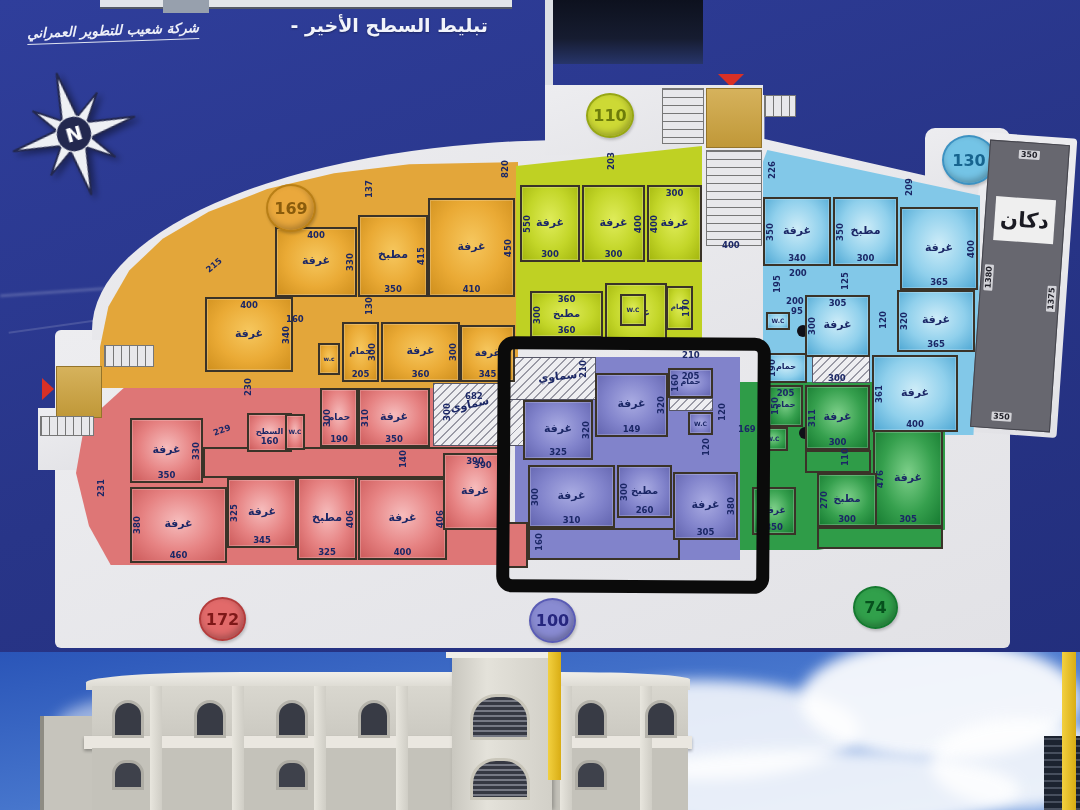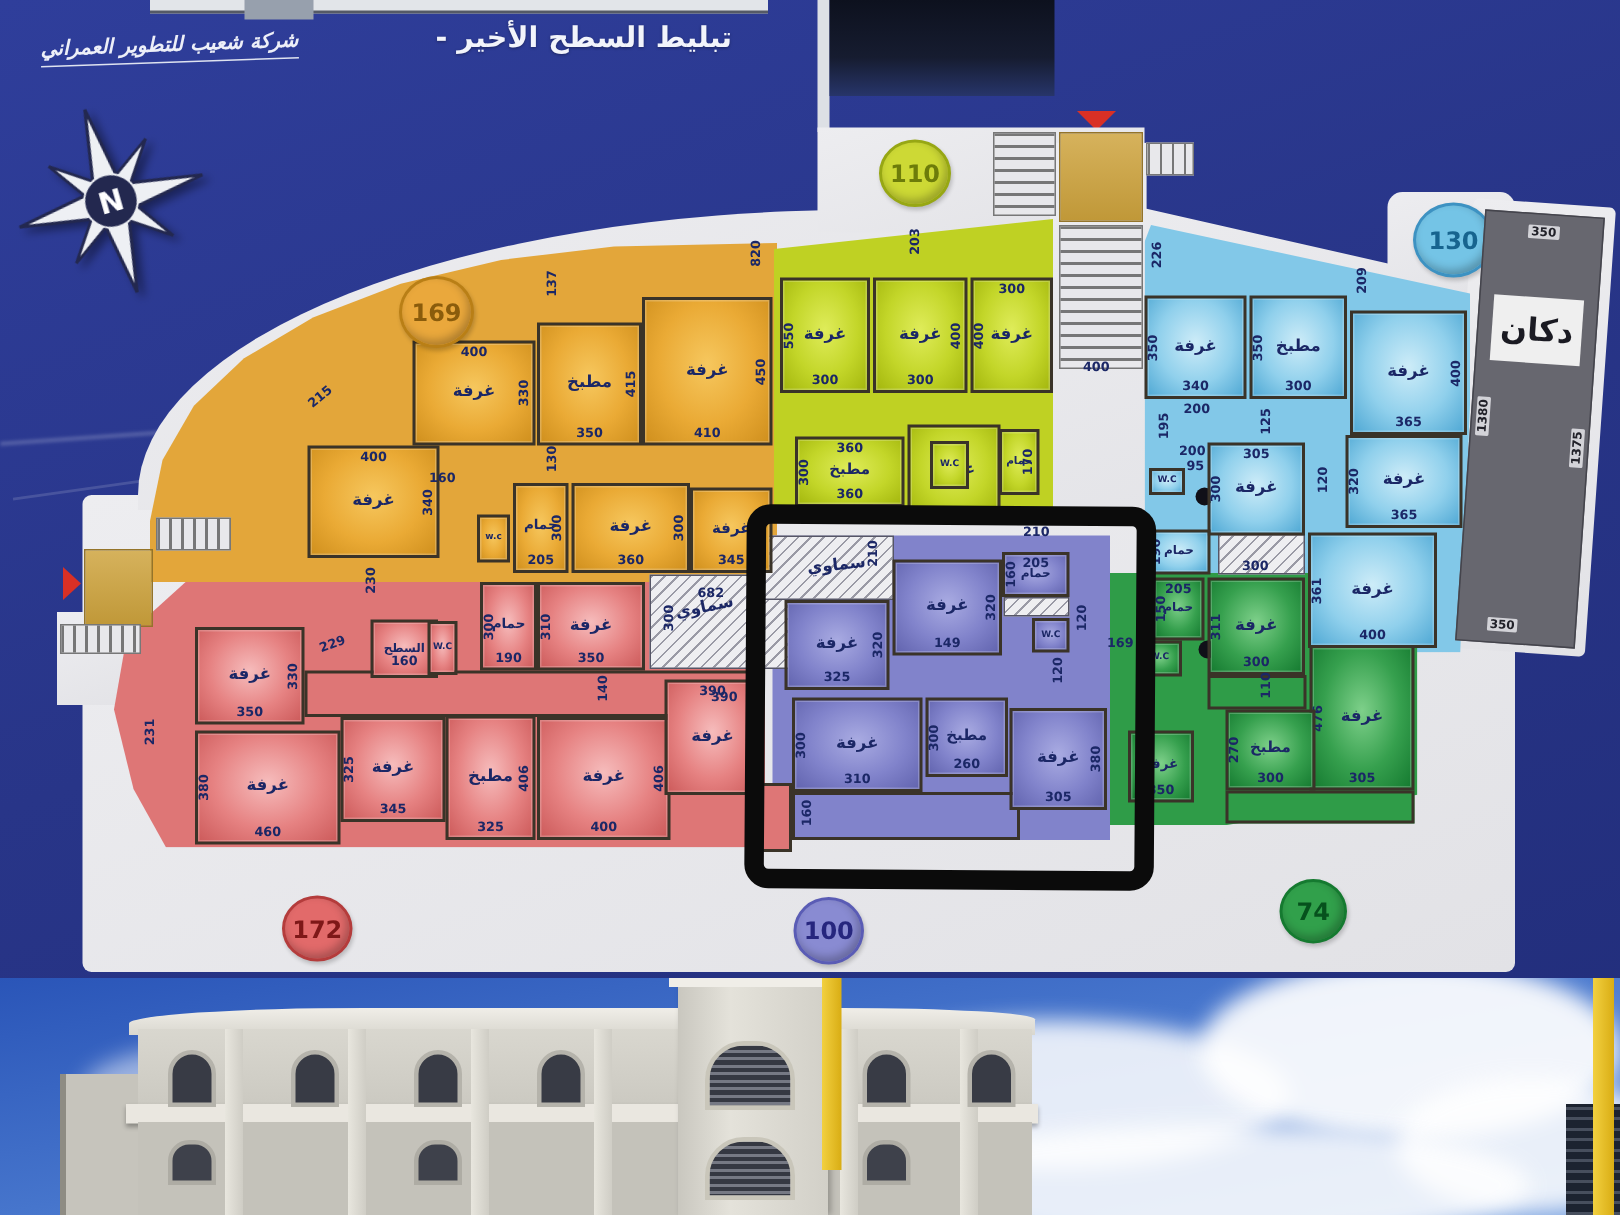--- a/index.html
+++ b/index.html
@@ -49,21 +49,21 @@
   .pos-l{left:2px;top:50%;transform:translate(-35%,-50%) rotate(-90deg);}
   .pos-r{right:2px;top:50%;transform:translate(35%,-50%) rotate(-90deg);}
   .fnum{color:#1b2766;font-size:8.5px;font-weight:bold;white-space:nowrap;transform-origin:center;}
   .fnum.v{transform:rotate(-90deg);}
   .f-ar{font-size:11px;}
 
   .oval{border-radius:50%;display:flex;align-items:center;justify-content:center;font-weight:bold;font-size:16px;box-shadow:inset -2px -3px 6px rgba(0,0,0,.25),1px 2px 3px rgba(0,0,0,.2);}
   .ov-169{background:#eaa83c;border:2px solid #b97f16;color:#8a5c0c;}
   .ov-110{background:#cdd935;border:2px solid #97a714;color:#6d7c0a;}
   .ov-130{background:#74c4e6;border:2px solid #3d92c2;color:#17648f;}
-  .ov-172{background:#e26a6a;border:2px solid #b43c3c;color:#7e1818;}
+  .ov-172{background:#e26a6a;border:2px solid #b43c3c;color:#7e1818;margin-left:11px;}
   .ov-100{background:#898bd2;border:2px solid #5a5cb5;color:#26267e;}
   .ov-85{background:#31a04b;border:2px solid #157a30;color:#06511d;}
 
   #frame{left:497px;top:337px;width:273px;height:256px;border:13px solid #0b0b0b;border-radius:16px;transform:rotate(.4deg);z-index:50;}
 
   #shop{left:980px;top:142px;width:80px;height:288px;background:#67676f;border:1px solid #44444c;transform:rotate(4deg);z-index:8;}
   .chip{background:rgba(230,230,235,.85);color:#22222a;font-size:8px;font-weight:bold;padding:0 2px;border-radius:1px;white-space:nowrap;}
   #shop .c-top{top:7px;left:50%;transform:translateX(-50%);}
   #shop .c-left{left:-6px;top:46%;transform:rotate(-90deg);}
   #shop .c-right{right:-6px;top:52%;transform:rotate(-90deg);}

